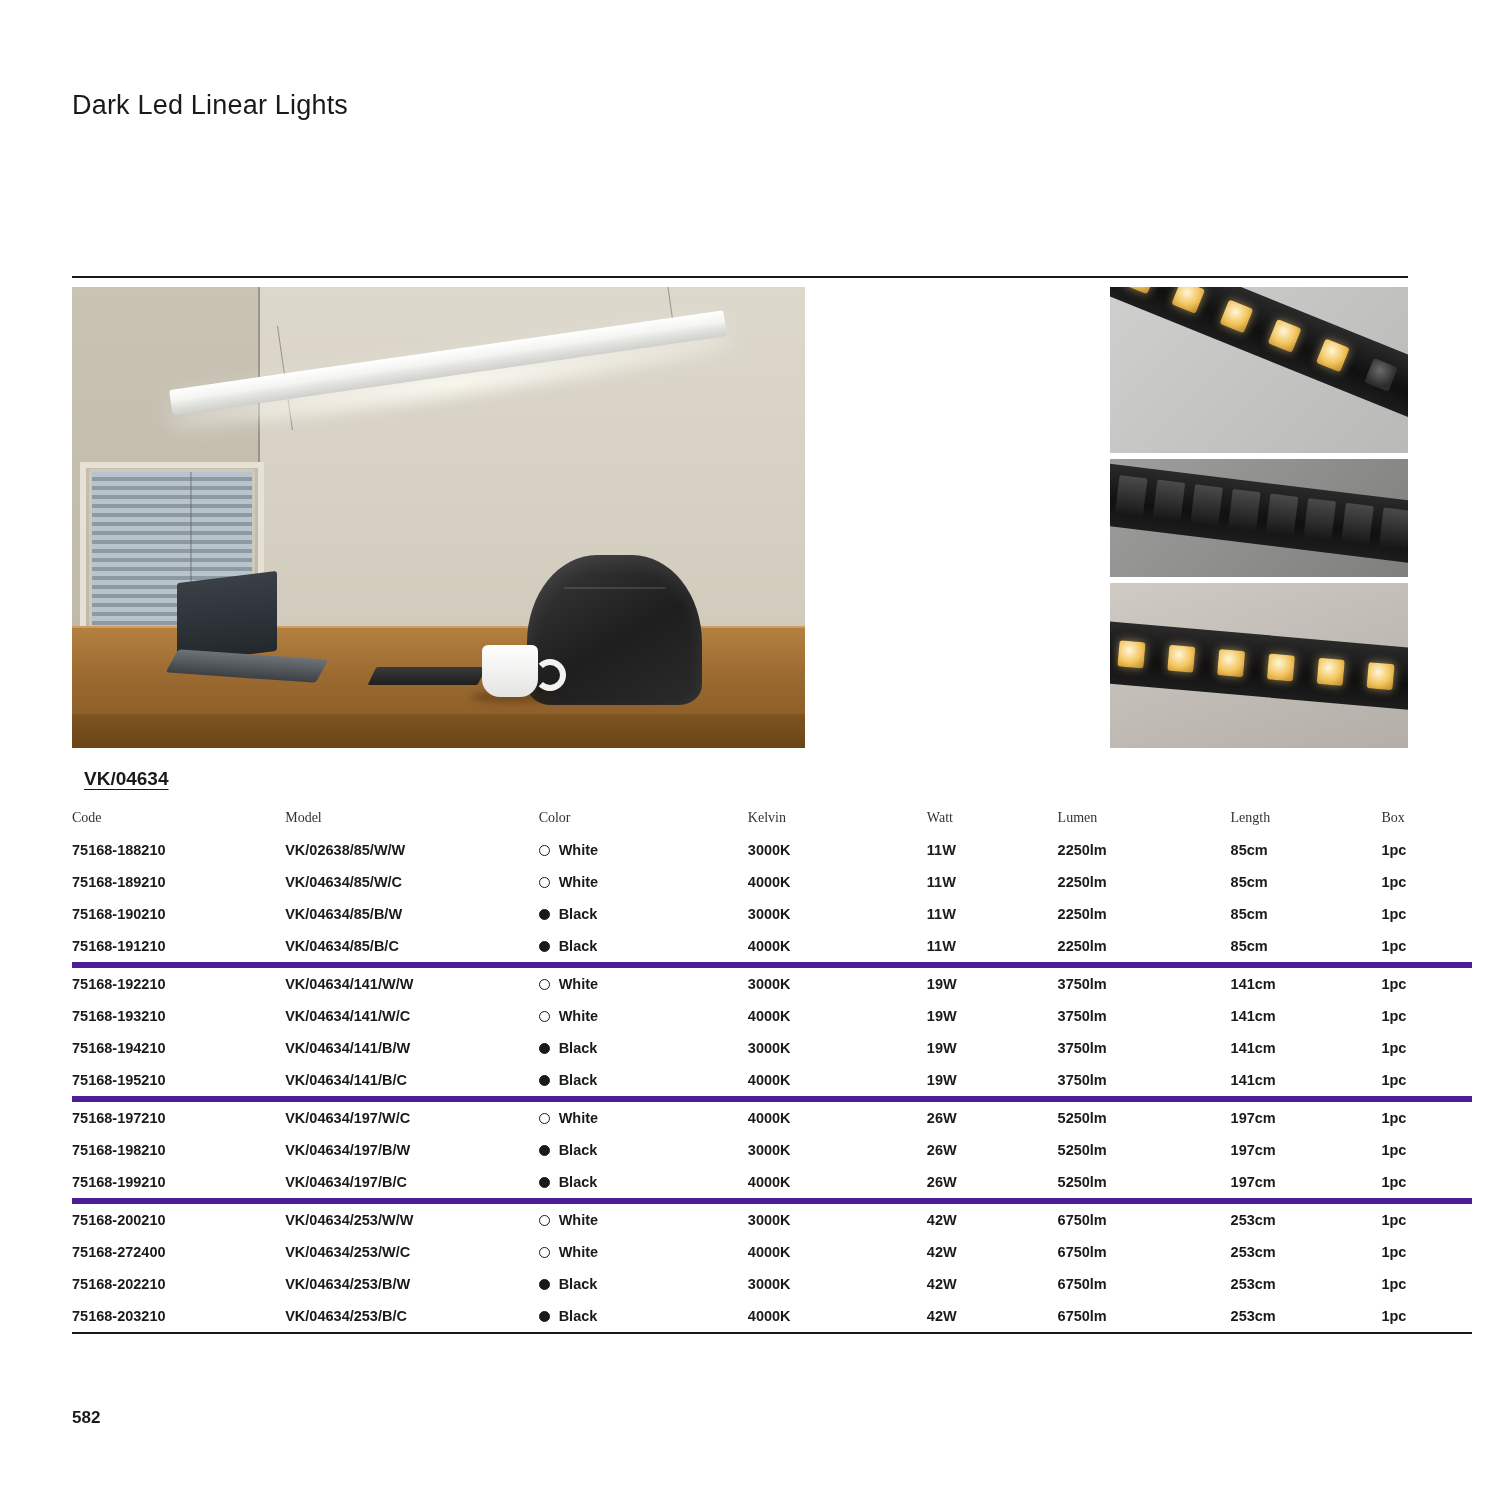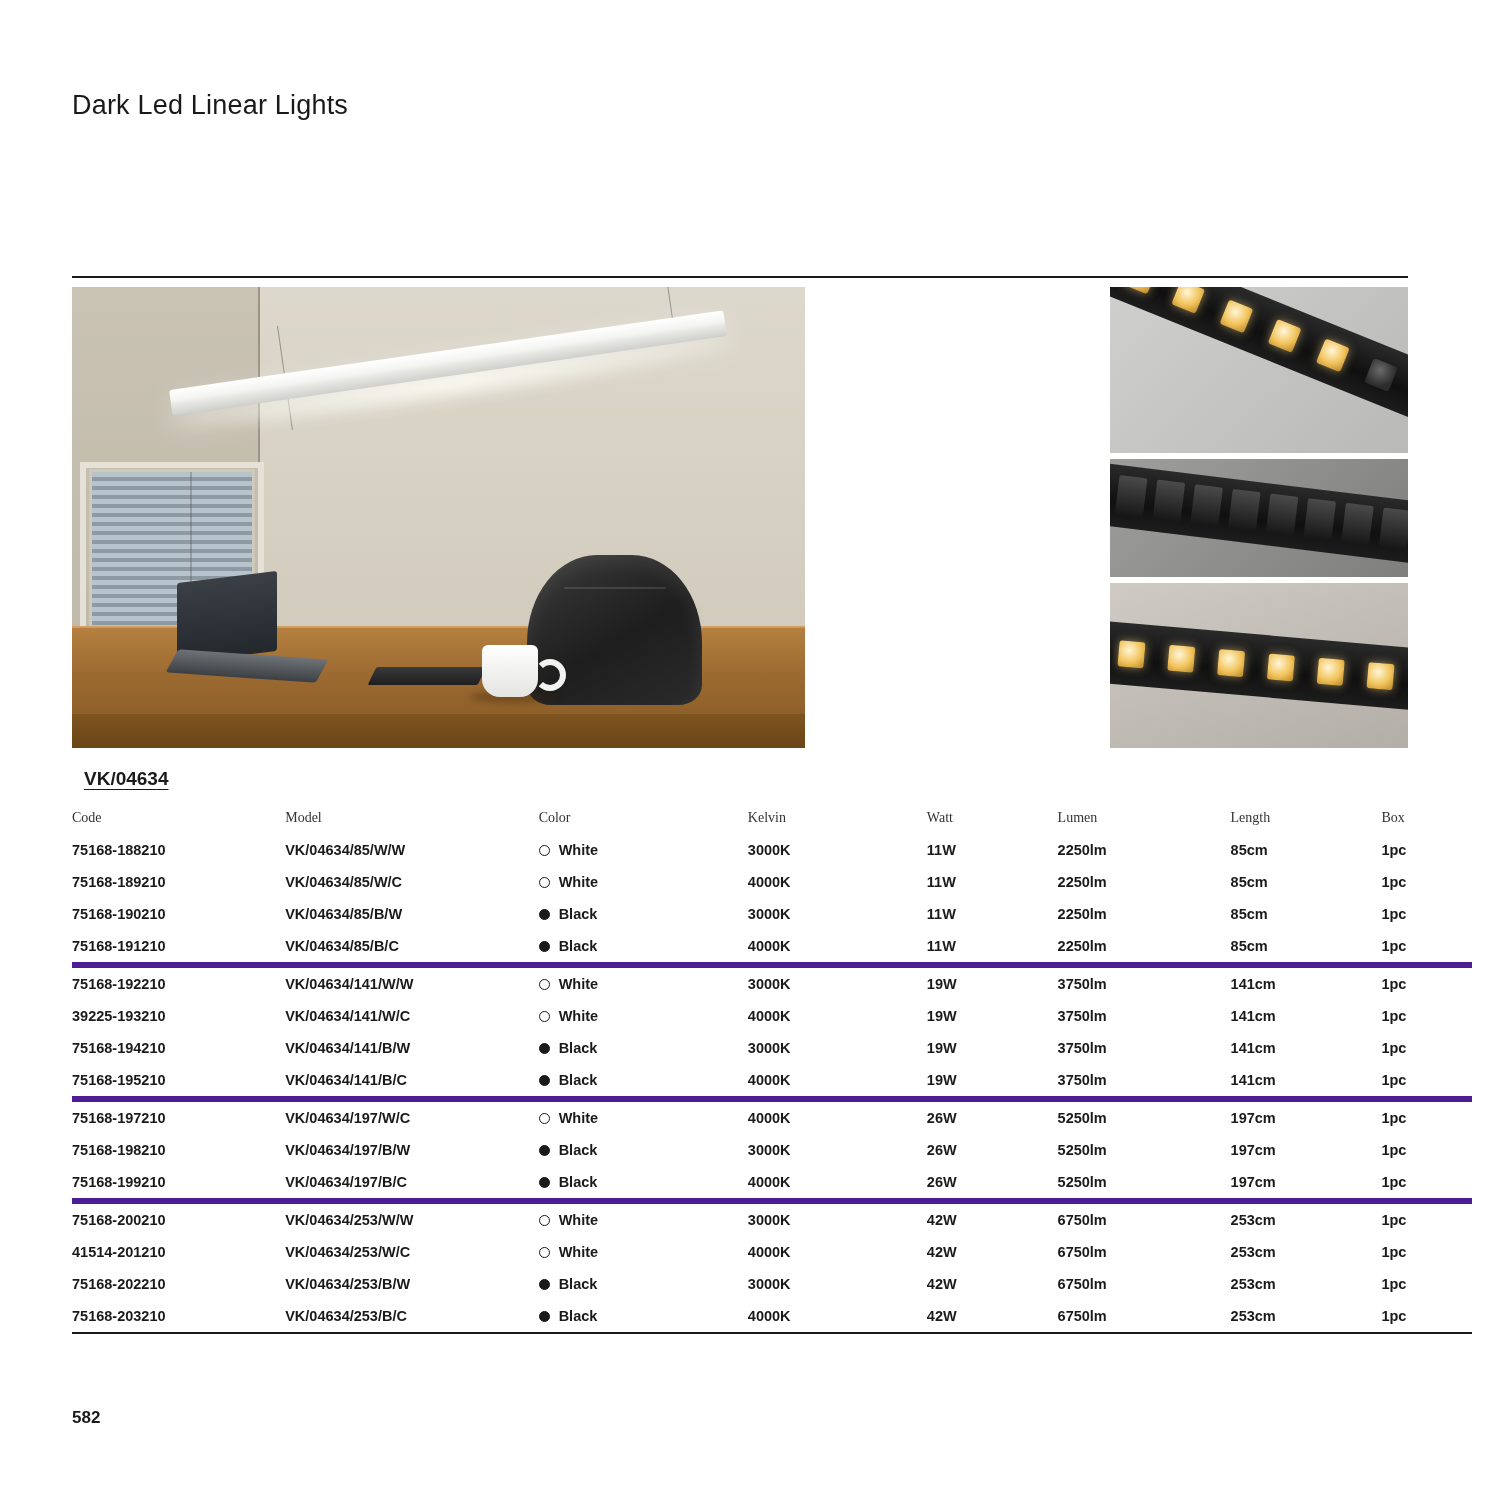--- a/index.html
+++ b/index.html
@@ -379,21 +379,21 @@
         <th class="col-kelvin">Kelvin</th>
         <th class="col-watt">Watt</th>
         <th class="col-lumen">Lumen</th>
         <th class="col-length">Length</th>
         <th class="col-box">Box</th>
       </tr>
     </thead>
     <tbody id="table-body">
         <tr>
           <td class="col-code">75168-188210</td>
-          <td class="col-model">VK/04634/85/W/W</td>
+          <td class="col-model">VK/02638/85/W/W</td>
           <td class="col-color"><span class="dot hollow"></span><span>White</span></td>
           <td class="col-kelvin">3000K</td>
           <td class="col-watt">11W</td>
           <td class="col-lumen">2250lm</td>
           <td class="col-length">85cm</td>
           <td class="col-box">1pc</td>
         </tr>
         <tr>
           <td class="col-code">75168-189210</td>
           <td class="col-model">VK/04634/85/W/C</td>
@@ -428,21 +428,21 @@
           <td class="col-code">75168-192210</td>
           <td class="col-model">VK/04634/141/W/W</td>
           <td class="col-color"><span class="dot hollow"></span><span>White</span></td>
           <td class="col-kelvin">3000K</td>
           <td class="col-watt">19W</td>
           <td class="col-lumen">3750lm</td>
           <td class="col-length">141cm</td>
           <td class="col-box">1pc</td>
         </tr>
         <tr>
-          <td class="col-code">39225-193210</td>
+          <td class="col-code">75168-193210</td>
           <td class="col-model">VK/04634/141/W/C</td>
           <td class="col-color"><span class="dot hollow"></span><span>White</span></td>
           <td class="col-kelvin">4000K</td>
           <td class="col-watt">19W</td>
           <td class="col-lumen">3750lm</td>
           <td class="col-length">141cm</td>
           <td class="col-box">1pc</td>
         </tr>
         <tr>
           <td class="col-code">75168-194210</td>
@@ -498,21 +498,21 @@
           <td class="col-code">75168-200210</td>
           <td class="col-model">VK/04634/253/W/W</td>
           <td class="col-color"><span class="dot hollow"></span><span>White</span></td>
           <td class="col-kelvin">3000K</td>
           <td class="col-watt">42W</td>
           <td class="col-lumen">6750lm</td>
           <td class="col-length">253cm</td>
           <td class="col-box">1pc</td>
         </tr>
         <tr>
-          <td class="col-code">41514-201210</td>
+          <td class="col-code">75168-272400</td>
           <td class="col-model">VK/04634/253/W/C</td>
           <td class="col-color"><span class="dot hollow"></span><span>White</span></td>
           <td class="col-kelvin">4000K</td>
           <td class="col-watt">42W</td>
           <td class="col-lumen">6750lm</td>
           <td class="col-length">253cm</td>
           <td class="col-box">1pc</td>
         </tr>
         <tr>
           <td class="col-code">75168-202210</td>

